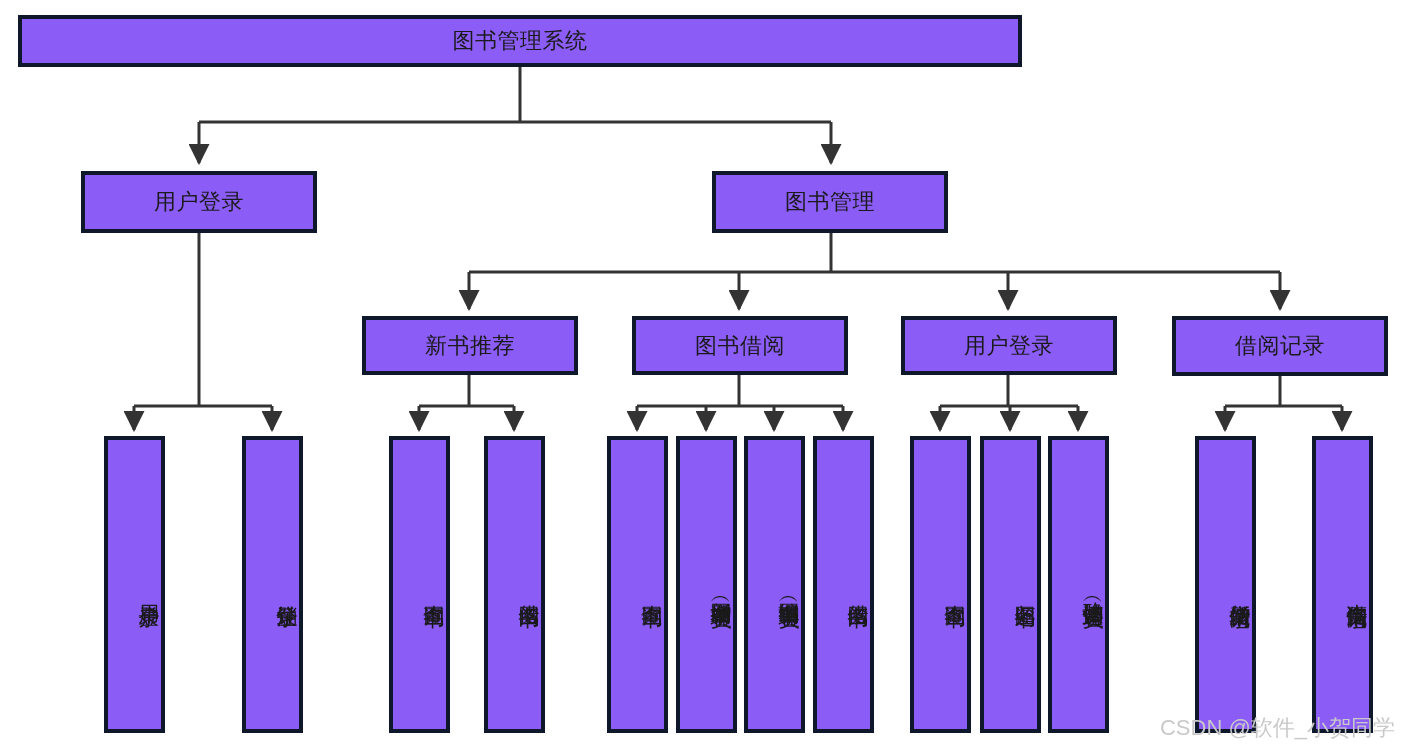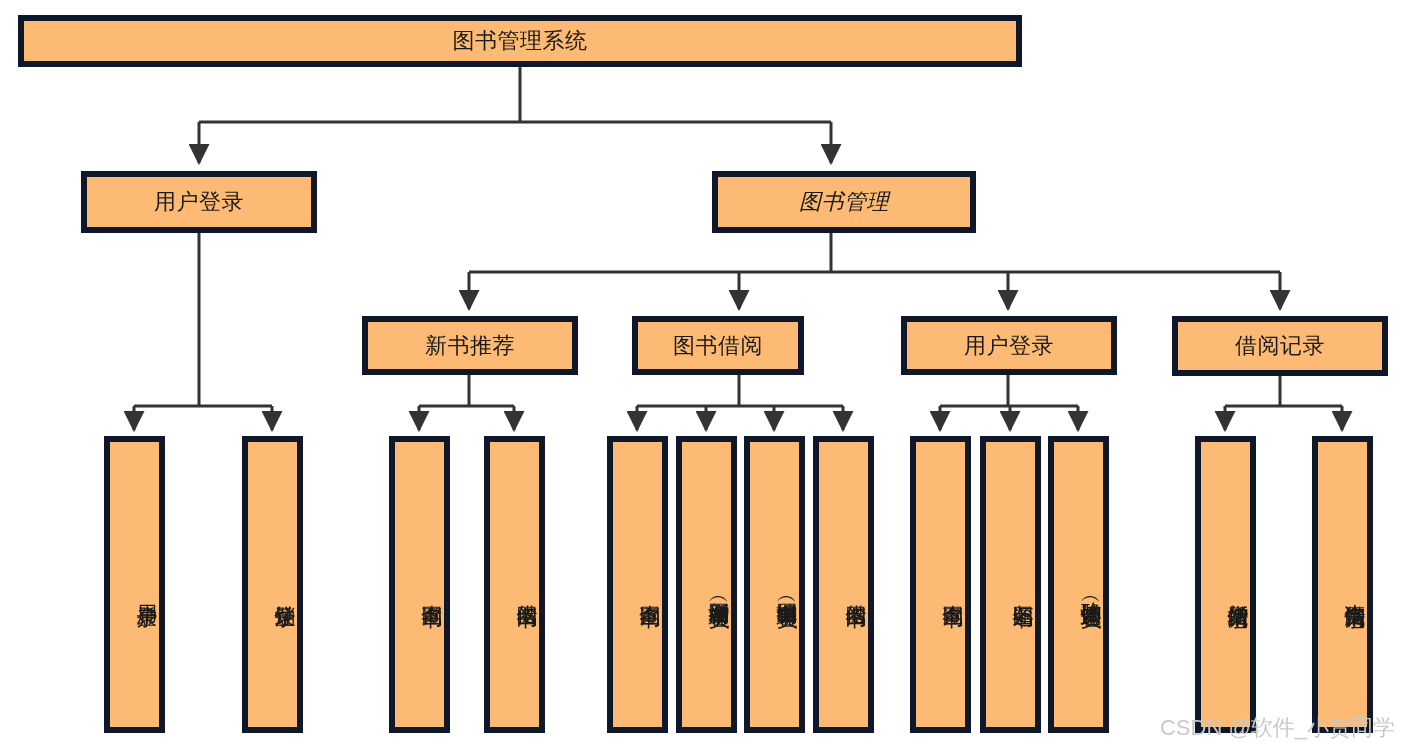--- a/index.html
+++ b/index.html
@@ -21,22 +21,22 @@
     position: absolute;
     left: 0;
     top: 0;
     width: 1405px;
     height: 747px;
     pointer-events: none;
   }
   .node {
     position: absolute;
     box-sizing: border-box;
-    border: 6px solid #0f172a;
-    background: #fdba74;
+    border: 4px solid #0f172a;
+    background: #8b5cf6;
     display: flex;
     align-items: center;
     justify-content: center;
     color: #1a1a1a;
     line-height: 1.18;
   }
   .node.horiz {
     font-size: 22px;
     letter-spacing: 0.5px;
   }
@@ -116,24 +116,24 @@
       <path d="M 1280 375 L 1280 406"></path>
       <path d="M 1225 406 L 1342 406"></path>
       <path d="M 1225 406 L 1225 430" marker-end="url(#arrow)"></path>
       <path d="M 1342 406 L 1342 430" marker-end="url(#arrow)"></path>
     </g>
   </svg>
 
   <div class="node horiz" id="n-title" style="left: 18px; top: 15px; width: 1004px; height: 52px;">图书管理系统</div>
 
   <div class="node horiz" id="n-l2-0" style="left: 81px; top: 171px; width: 236px; height: 62px;">用户登录</div>
-  <div class="node horiz" id="n-l2-1" style="left: 712px; top: 171px; width: 264px; height: 62px; font-style: italic;">图书管理</div>
+  <div class="node horiz" id="n-l2-1" style="left: 712px; top: 171px; width: 236px; height: 62px;">图书管理</div>
 
   <div class="node horiz" id="n-l3-0" style="left: 362px; top: 316px; width: 216px; height: 59px;">新书推荐</div>
-  <div class="node horiz" id="n-l3-1" style="left: 632px; top: 316px; width: 172px; height: 59px;">图书借阅</div>
+  <div class="node horiz" id="n-l3-1" style="left: 632px; top: 316px; width: 216px; height: 59px;">图书借阅</div>
   <div class="node horiz" id="n-l3-2" style="left: 901px; top: 316px; width: 216px; height: 59px;">用户登录</div>
   <div class="node horiz" id="n-l3-3" style="left: 1172px; top: 316px; width: 216px; height: 60px;">借阅记录</div>
 
   <div class="node vert" id="n-leaf-0" style="left: 104px; top: 436px; width: 61px; height: 297px;">用户登录</div>
   <div class="node vert" id="n-leaf-1" style="left: 242px; top: 436px; width: 61px; height: 297px;">注销登录</div>
   <div class="node vert" id="n-leaf-2" style="left: 389px; top: 436px; width: 61px; height: 297px;">查询图书</div>
   <div class="node vert" id="n-leaf-3" style="left: 484px; top: 436px; width: 61px; height: 297px;">借阅图书</div>
   <div class="node vert" id="n-leaf-4" style="left: 607px; top: 436px; width: 61px; height: 297px;">查询图书</div>
   <div class="node vert tall-text" id="n-leaf-5" style="left: 676px; top: 436px; width: 61px; height: 297px;">新增图书（管理员）</div>
   <div class="node vert tall-text" id="n-leaf-6" style="left: 744px; top: 436px; width: 61px; height: 297px;">编辑图书（管理员）</div>

